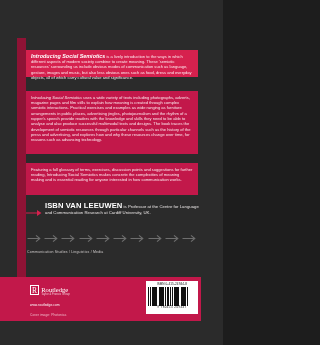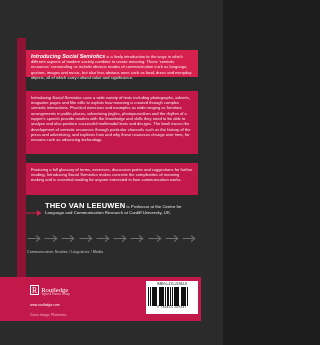--- a/index.html
+++ b/index.html
@@ -233,21 +233,21 @@
   <div class="block-c">
     <div class="blurb-text"><span>Featuring a full glossary of terms, exercises, discussion points and suggestions for further reading, Introducing Social Semiotics makes concrete the complexities of meaning making and is essential reading for anyone interested in how communication works.</span></div>
   </div>
 
   <div class="author-row">
     <span class="arrow-big">
       <svg width="16" height="8" viewBox="0 0 16 8" aria-hidden="true">
         <path d="M0 3.6 H11 L11 1 L15.5 4 L11 7 L11 4.4 H0 Z" fill="#d6214e"></path>
       </svg>
     </span>
-    <span class="author-text"><span class="name">THEO VAN LEEUWEN</span><span> is Professor at the Centre for Language and Communication Research at Cardiff University, UK.</span></span>
+    <span class="author-text"><span class="name">ISBN VAN LEEUWEN</span><span> is Professor at the Centre for Language and Communication Research at Cardiff University, UK.</span></span>
   </div>
 
   <div class="arrow-row">
     <span><svg width="15" height="9" viewBox="0 0 15 9">
           <path d="M0.5 4.5 H12.5 M9 1.3 L12.8 4.5 L9 7.7" stroke="#6e6e6e" stroke-width="1.1" fill="none"></path>
         </svg></span>
     <span><svg width="15" height="9" viewBox="0 0 15 9">
           <path d="M0.5 4.5 H12.5 M9 1.3 L12.8 4.5 L9 7.7" stroke="#6e6e6e" stroke-width="1.1" fill="none"></path>
         </svg></span>
     <span><svg width="15" height="9" viewBox="0 0 15 9">

